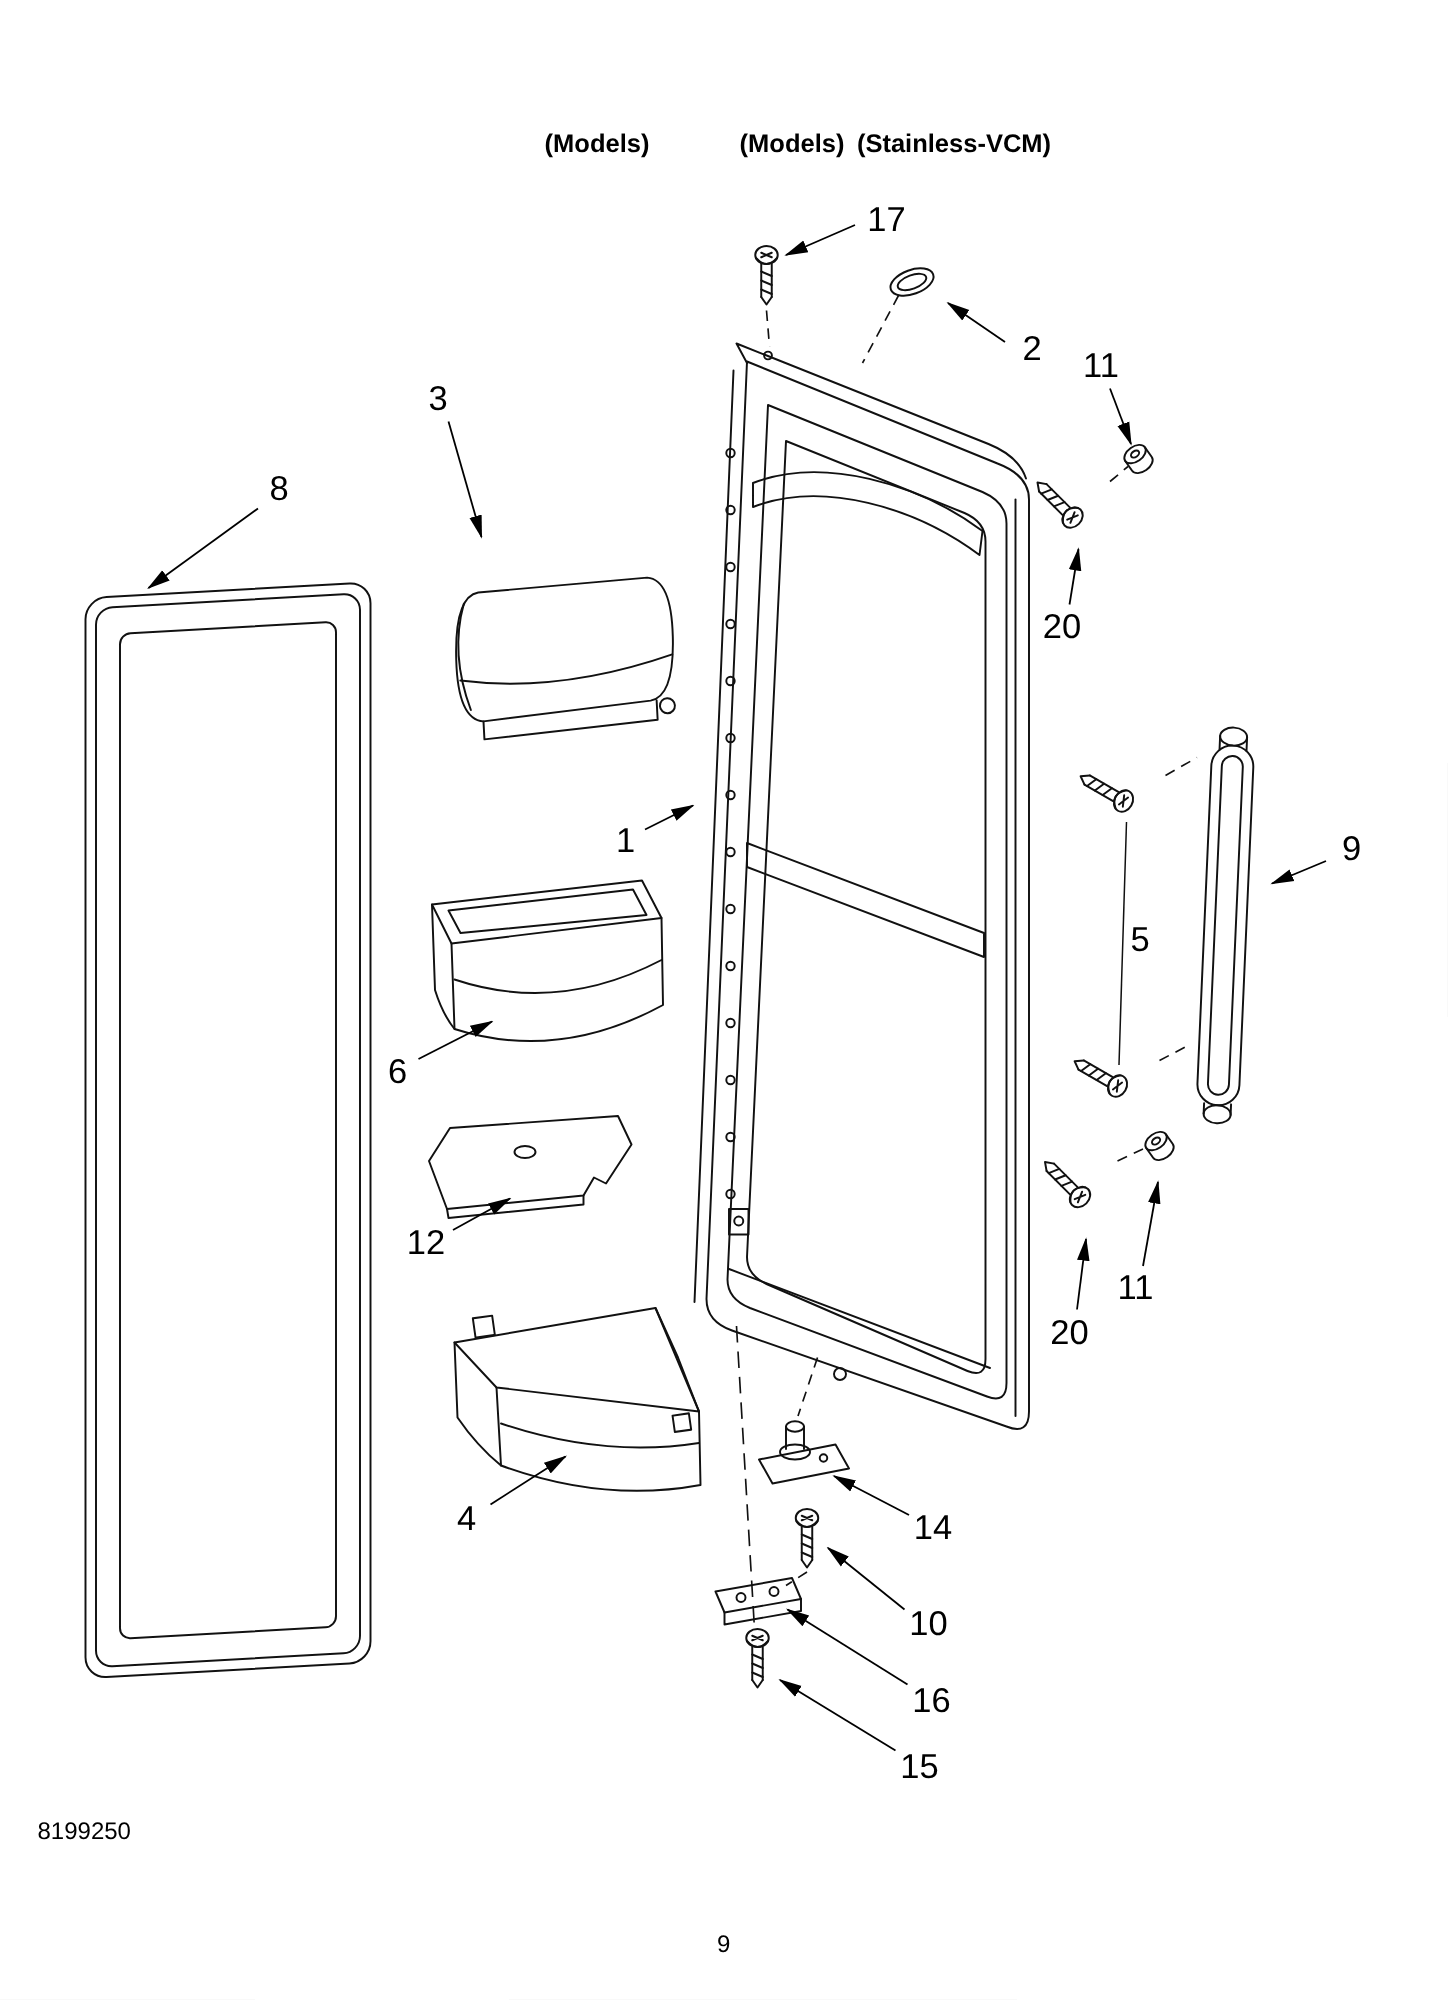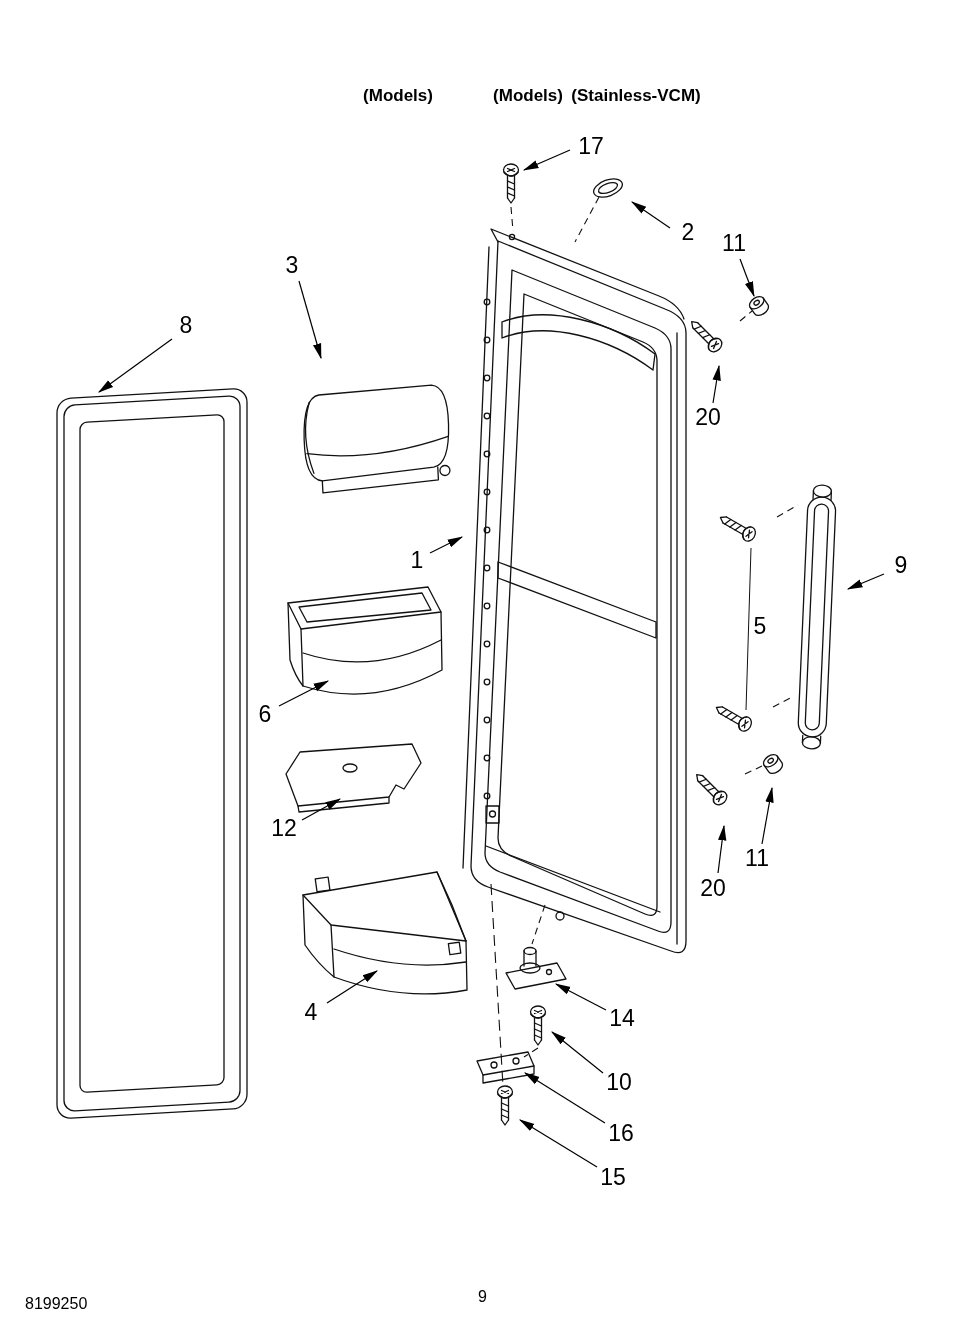--- a/index.html
+++ b/index.html
@@ -12,21 +12,21 @@
               font-size:17px;font-weight:bold}
   .finish{position:absolute;top:86px;transform:translateX(-50%);
           font-size:17px;font-weight:bold;white-space:nowrap}
   svg.diagram{position:absolute;left:0;top:0}
   .art{stroke:#111;fill:none;stroke-width:1.3;stroke-linejoin:round;stroke-linecap:round}
   .dash{stroke:#111;stroke-width:1.1;fill:none;stroke-dasharray:7 5}
   .cdash{stroke:#111;stroke-width:1.1;fill:none;stroke-dasharray:11 6}
   .thin{stroke:#111;stroke-width:1;fill:none}
   .callout{font-size:23px;fill:#000;text-anchor:middle;font-family:"Liberation Sans",sans-serif}
   .leader{stroke:#000;stroke-width:1.2;fill:none}
-  .footer-left{position:absolute;left:25px;top:1295px;font-size:16px}
+  .footer-left{position:absolute;left:25px;top:1213px;font-size:16px}
   .footer-center{position:absolute;left:0;top:1288px;width:100%;text-align:center;font-size:16px}
 </style>
 </head>
 <body>
 
 <div class="page">
 
   <span class="finish" style="left:398px">(Models)</span>
   <span class="finish" style="left:528px">(Models)</span>
   <span class="finish" style="left:636px">(Stainless-VCM)</span>

